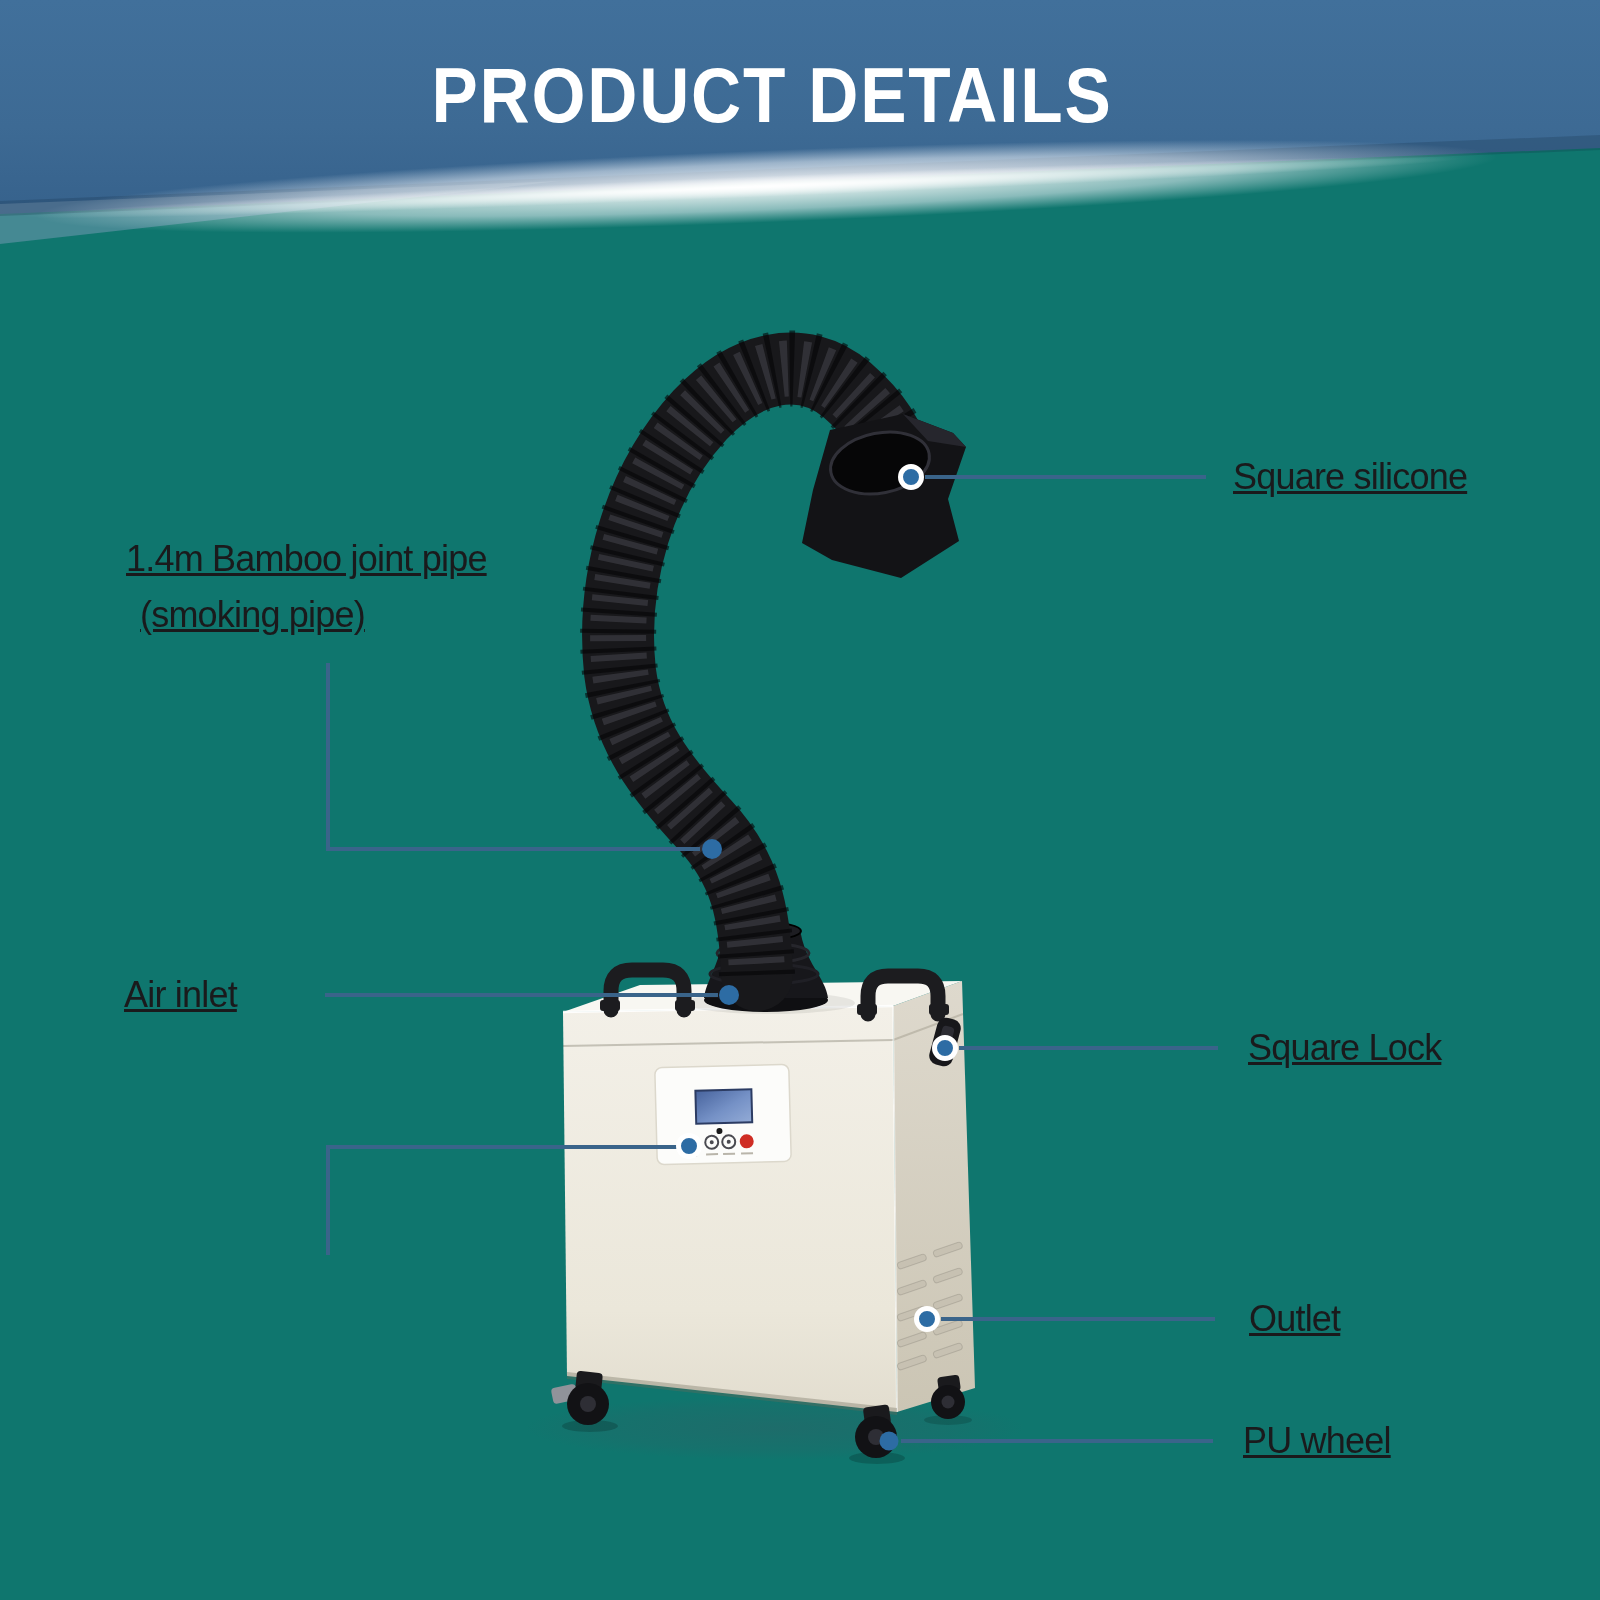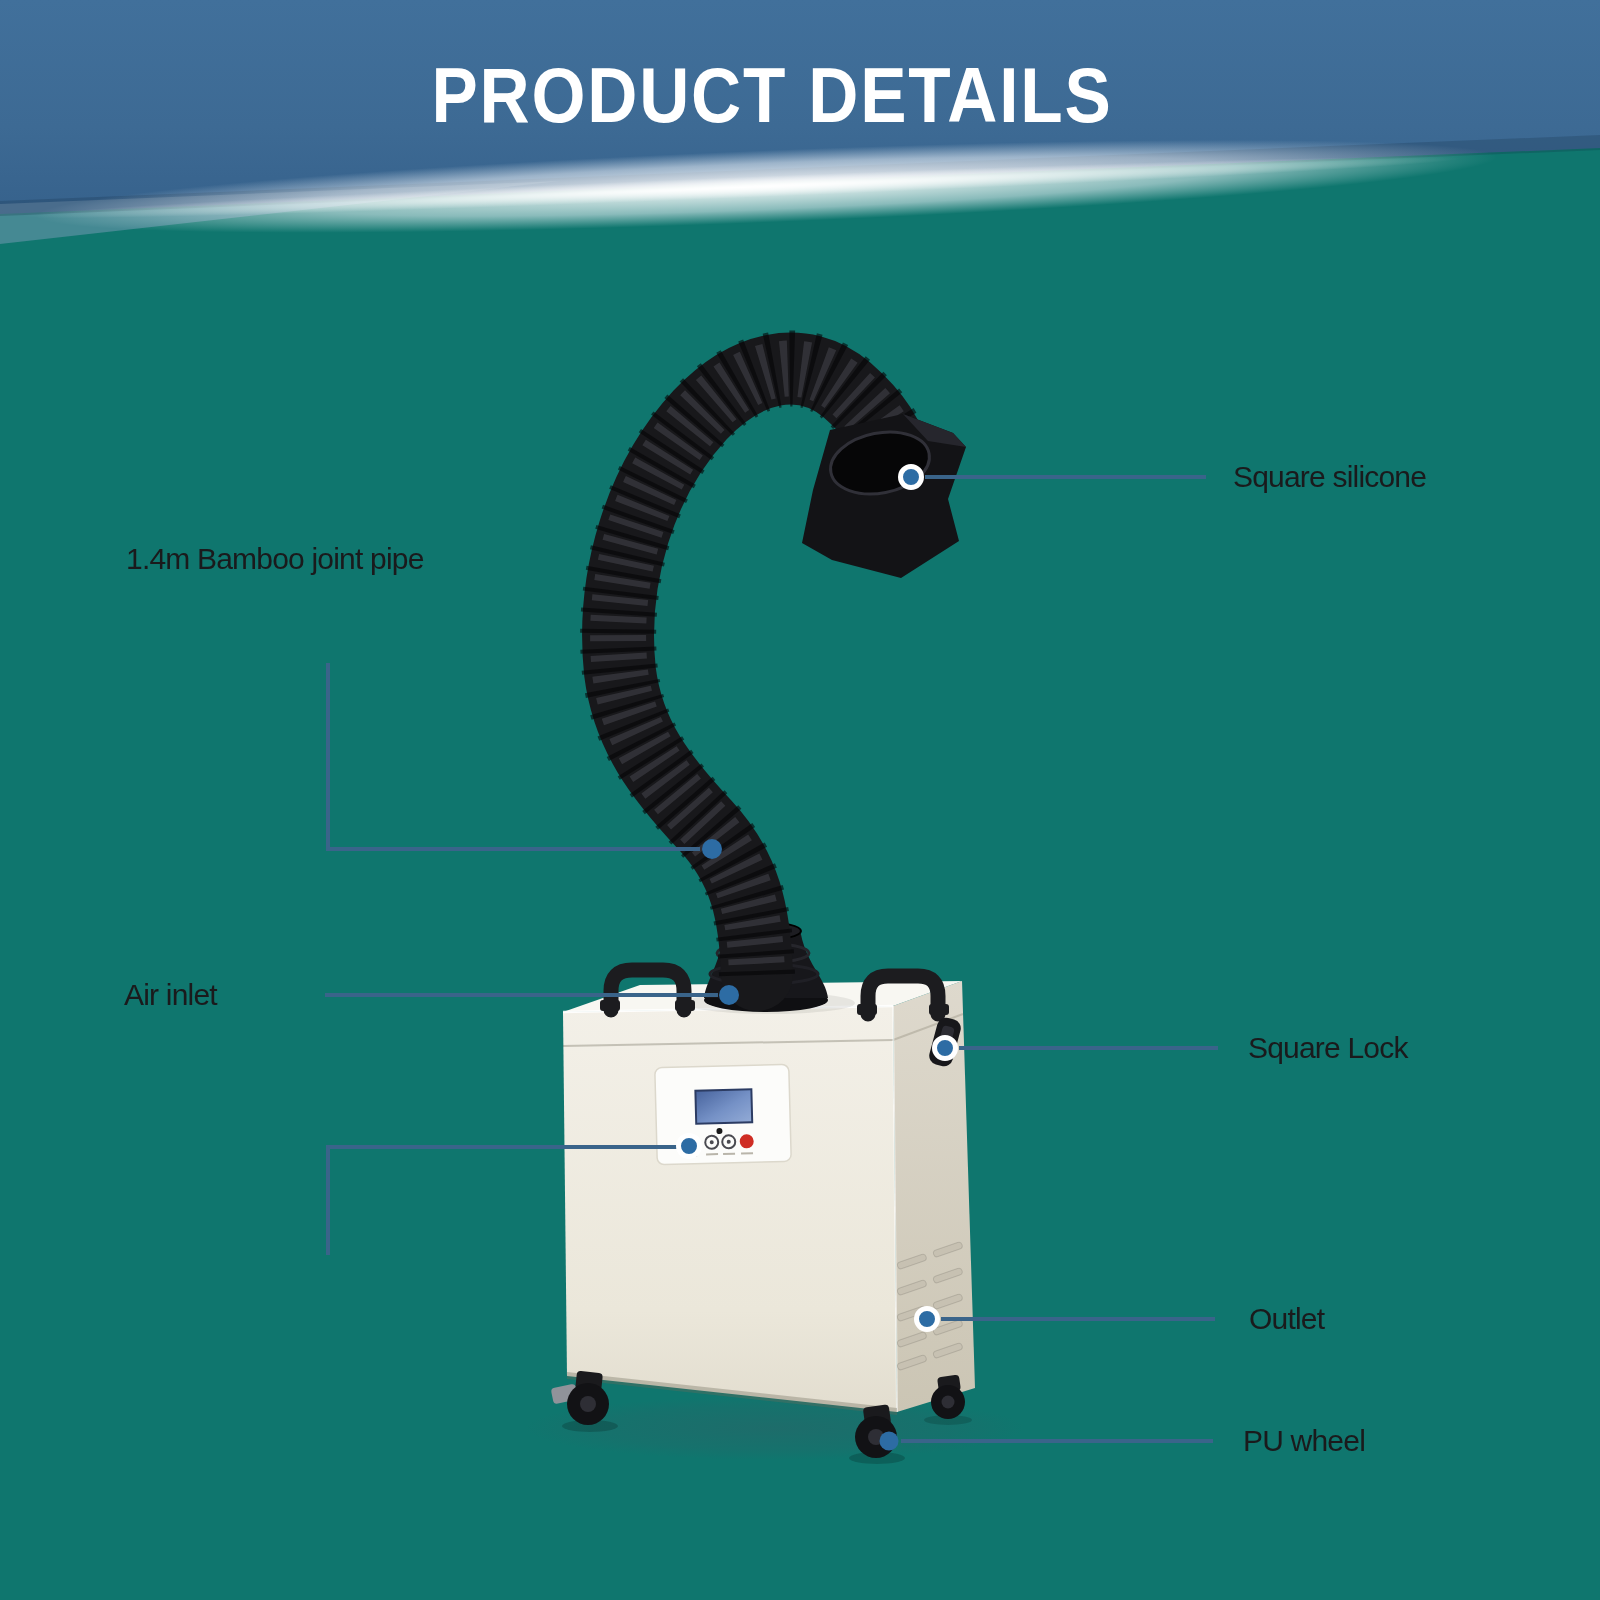--- a/index.html
+++ b/index.html
@@ -40,22 +40,22 @@
     position:absolute;left:772px;top:50px;margin:0;
     transform:translateX(-50%) scaleX(.89);
     font-size:78px;font-weight:700;letter-spacing:2px;
     color:#ffffff;white-space:nowrap;
   }
   
   .art{position:absolute;left:0;top:0;}
   
   .label{
     position:absolute;
-    font-size:30px;line-height:50px;letter-spacing:-0.8px;
-    color:#1a1a1c;white-space:nowrap;
+    font-size:36px;line-height:50px;letter-spacing:-0.8px;
+    color:#1a1a1c;white-space:nowrap;text-decoration:underline;
   }
   .label .l2-indent{padding-left:14px;}
   .lh56{line-height:56px;margin-left:28px;}
 </style>
 </head>
 <body>
 
 <div class="page">
 
   <div class="banner-blue"></div>
@@ -218,20 +218,21 @@
       </g>
     </g>
   </svg>
 
   <div class="label" style="left:1233px;top:452px;">
     <div>Square silicone</div>
   </div>
 
   <div class="label lh56" style="left:98px;top:531px;">
     <div>1.4m Bamboo joint pipe</div>
+    <div class="l2-indent">(smoking pipe)</div>
   </div>
 
   <div class="label" style="left:124px;top:970px;">
     <div>Air inlet</div>
   </div>
 
   <div class="label" style="left:1248px;top:1023px;">
     <div>Square Lock</div>
   </div>
 

